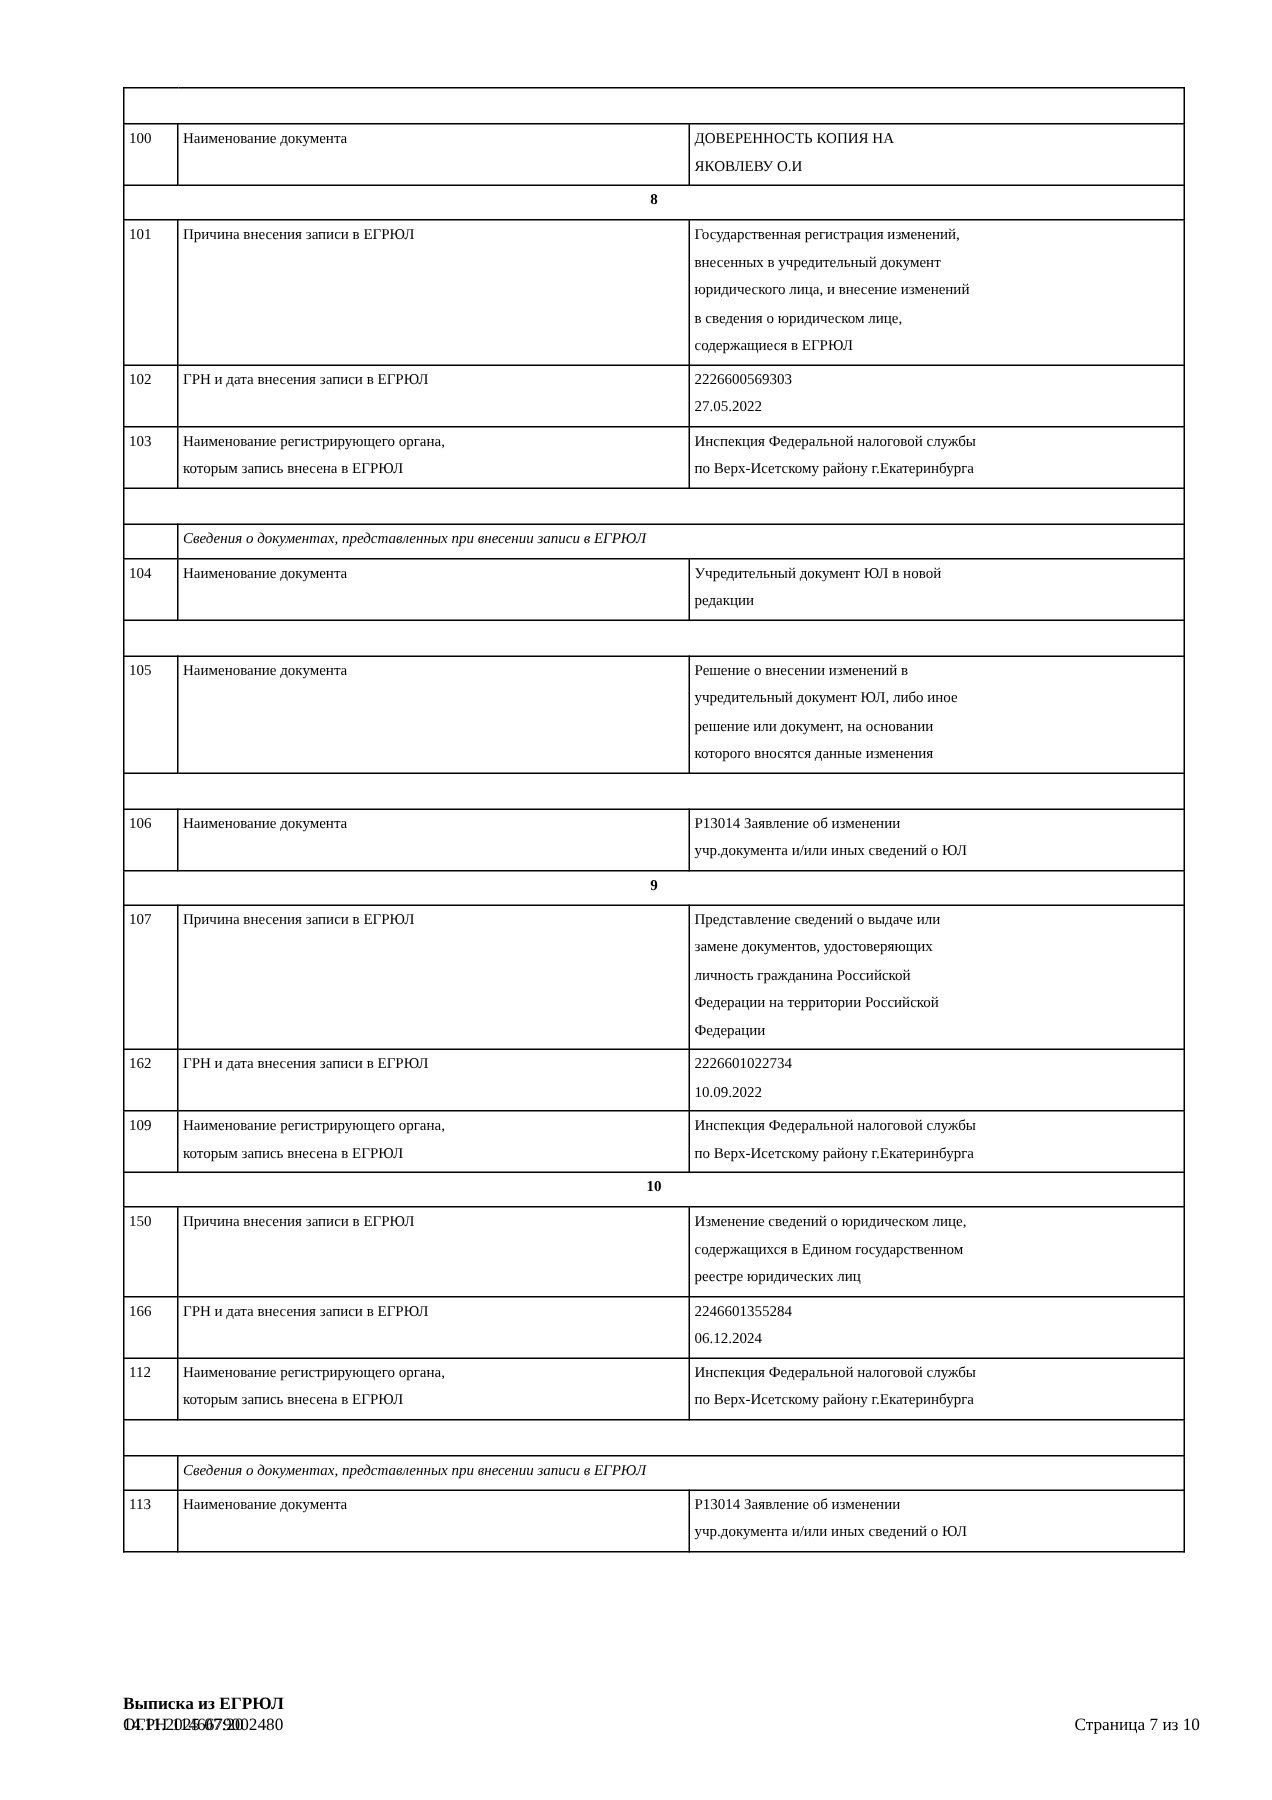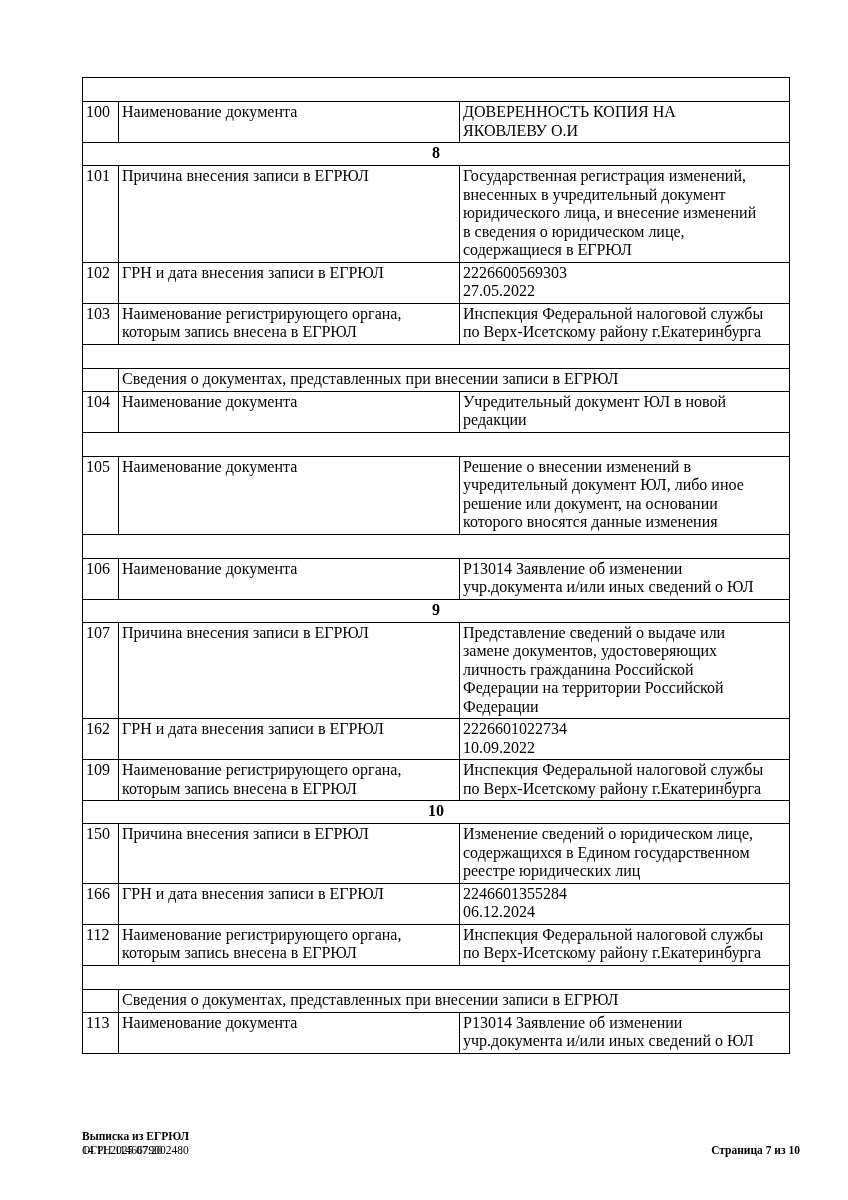--- a/index.html
+++ b/index.html
@@ -12,25 +12,25 @@
   .page {
     position: relative;
     width: 848px;
     height: 1200px;
     background: #ffffff;
     overflow: hidden;
   }
   table.doc-table {
     position: absolute;
     left: 82px;
-    top: 77px;
+    top: 58px;
     width: 707px;
     border-collapse: collapse;
     table-layout: fixed;
-    font-size: 16px;
+    font-size: 10px;
     line-height: 18.5px;
   }
   table.doc-table td {
     border: 1px solid #000000;
     vertical-align: top;
     padding: 1px 2px 2px 3px;
     white-space: pre-line;
     overflow: hidden;
   }
   tr.row-empty td {
@@ -38,20 +38,21 @@
   }
   tr.row-section-number td {
     text-align: center;
     font-weight: bold;
     height: 19px;
     white-space: normal;
     padding: 1px 0 2px 0;
   }
   tr.row-section-header td {
     height: 19px;
+    font-style: italic;
   }
   td.cell-num {
     padding-left: 7px;
   }
   .footer {
     position: absolute;
     left: 0;
     top: 1129px;
     width: 848px;
     font-size: 11.5px;
@@ -69,21 +70,20 @@
     position: absolute;
     left: 82px;
     top: 14px;
     width: 707px;
     text-align: left;
   }
   .footer-right {
     position: absolute;
     right: 48px;
     top: 14px;
-    font-weight: bold;
   }
 </style>
 </head>
 <body>
 
 <div class="page">
 
   <table class="doc-table">
     <colgroup>
       <col style="width:36px">

